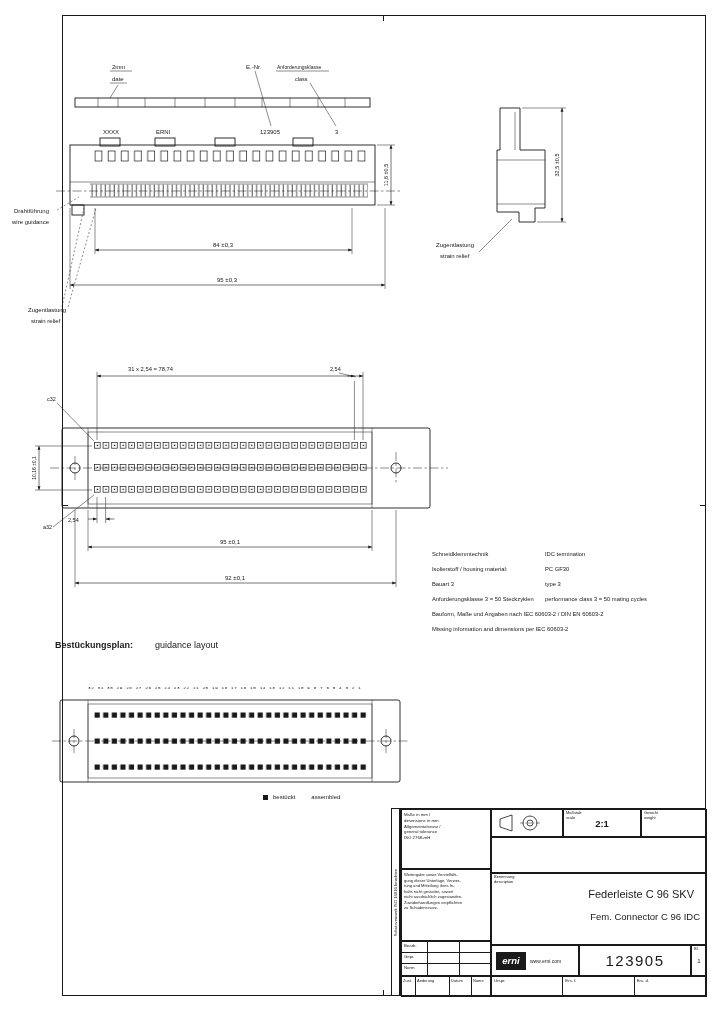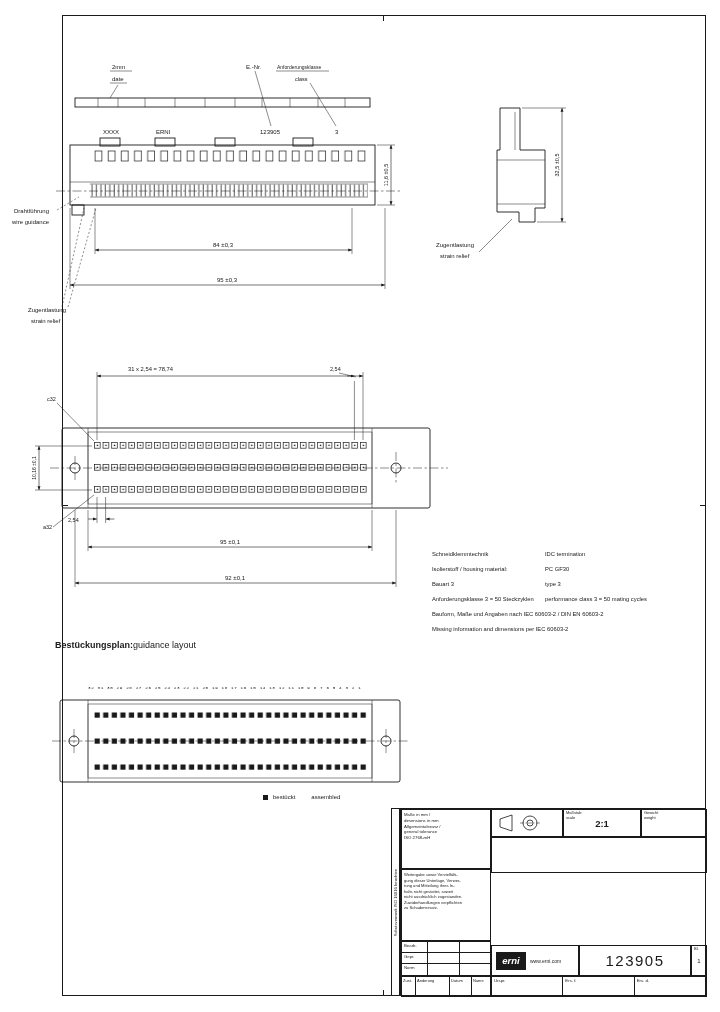--- a/index.html
+++ b/index.html
@@ -15,21 +15,21 @@
   .t  { fill: none; stroke: #1a1a1a; stroke-width: 0.5; }
   .d  { fill: none; stroke: #1a1a1a; stroke-width: 0.6; }
   .cl { fill: none; stroke: #1a1a1a; stroke-width: 0.5; stroke-dasharray: 9 2.5 2.5 2.5; }
   .dsh{ fill: none; stroke: #1a1a1a; stroke-width: 0.5; stroke-dasharray: 2 2; }
   text { fill: #1a1a1a; font-family: "Liberation Sans", sans-serif; }
   .specs { position: absolute; left: 432px; top: 551px; width: 272px; }
   .spec-row { position: relative; height: 15px; font-size: 5.8px; }
   .spec-row .de { position: absolute; left: 0; top: 0; white-space: nowrap; }
   .spec-row .en { position: absolute; left: 113px; top: 0; white-space: nowrap; }
   .spec-note { font-size: 5.8px; height: 15px; white-space: nowrap; }
-  .plan-heading { position: absolute; left: 55px; top: 640px; display: flex; font-size: 9px; }
+  .plan-heading { position: absolute; left: 55px; top: 640px; display: flex; gap: 22px; font-size: 9px; }
   .plan-heading .de { font-weight: 700; }
   .plan-numbers { position: absolute; left: 88px; top: 685px; width: 282px; font-family: "Liberation Mono", monospace;
                   font-size: 4.3px; letter-spacing: 0.6px; white-space: nowrap; overflow: hidden; }
   .legend { position: absolute; left: 263px; top: 794px; display: flex; align-items: center; font-size: 6px; }
   .legend .sq { width: 5px; height: 5px; background: #1a1a1a; margin-right: 5px; }
   .legend .en { margin-left: 16px; }
   .tb { position: absolute; left: 400px; top: 808px; width: 306px; height: 188px; border: 1.1px solid #1a1a1a; background: #fff; padding-left: 24px; }
   .cell { position: absolute; border: 0.7px solid #1a1a1a; }
   .pre { white-space: pre-line; }
   .tinylbl { font-size: 4px; line-height: 1.2; position: absolute; left: 2px; top: 1px; }
@@ -311,20 +311,26 @@
       <div style="width:100%;height:100%;display:flex;align-items:center;justify-content:center;font-size:9.5px;font-weight:700;">2:1</div>
     </div>
 
     <div class="cell" style="left:240px;top:0;width:66px;height:28px;">
       <span class="tinylbl">Gewicht</span>
       <span class="tinylbl" style="top:6px;">weight</span>
     </div>
 
     <div class="cell" style="left:90px;top:28px;width:216px;height:36px;"></div>
 
+    <div class="cell" style="left:90px;top:64px;width:216px;height:72px;">
+      <span class="tinylbl">Benennung</span>
+      <span class="tinylbl" style="top:6px;">description</span>
+      <div style="text-align:right;padding-right:12px;margin-top:14px;font-size:11px;">Federleiste C 96 SKV</div>
+      <div style="text-align:right;padding-right:6px;margin-top:11px;font-size:9.5px;">Fem. Connector C 96 IDC</div>
+    </div>
 
     <div class="cell" style="left:90px;top:136px;width:88px;height:31px;">
       <div class="logo">erni</div>
       <span style="position:absolute;left:38px;top:12px;font-size:5px;">www.erni.com</span>
     </div>
 
     <div class="cell" style="left:178px;top:136px;width:112px;height:31px;">
       <div style="width:100%;height:100%;display:flex;align-items:center;justify-content:center;font-size:15px;letter-spacing:1.5px;">123905</div>
     </div>
 

